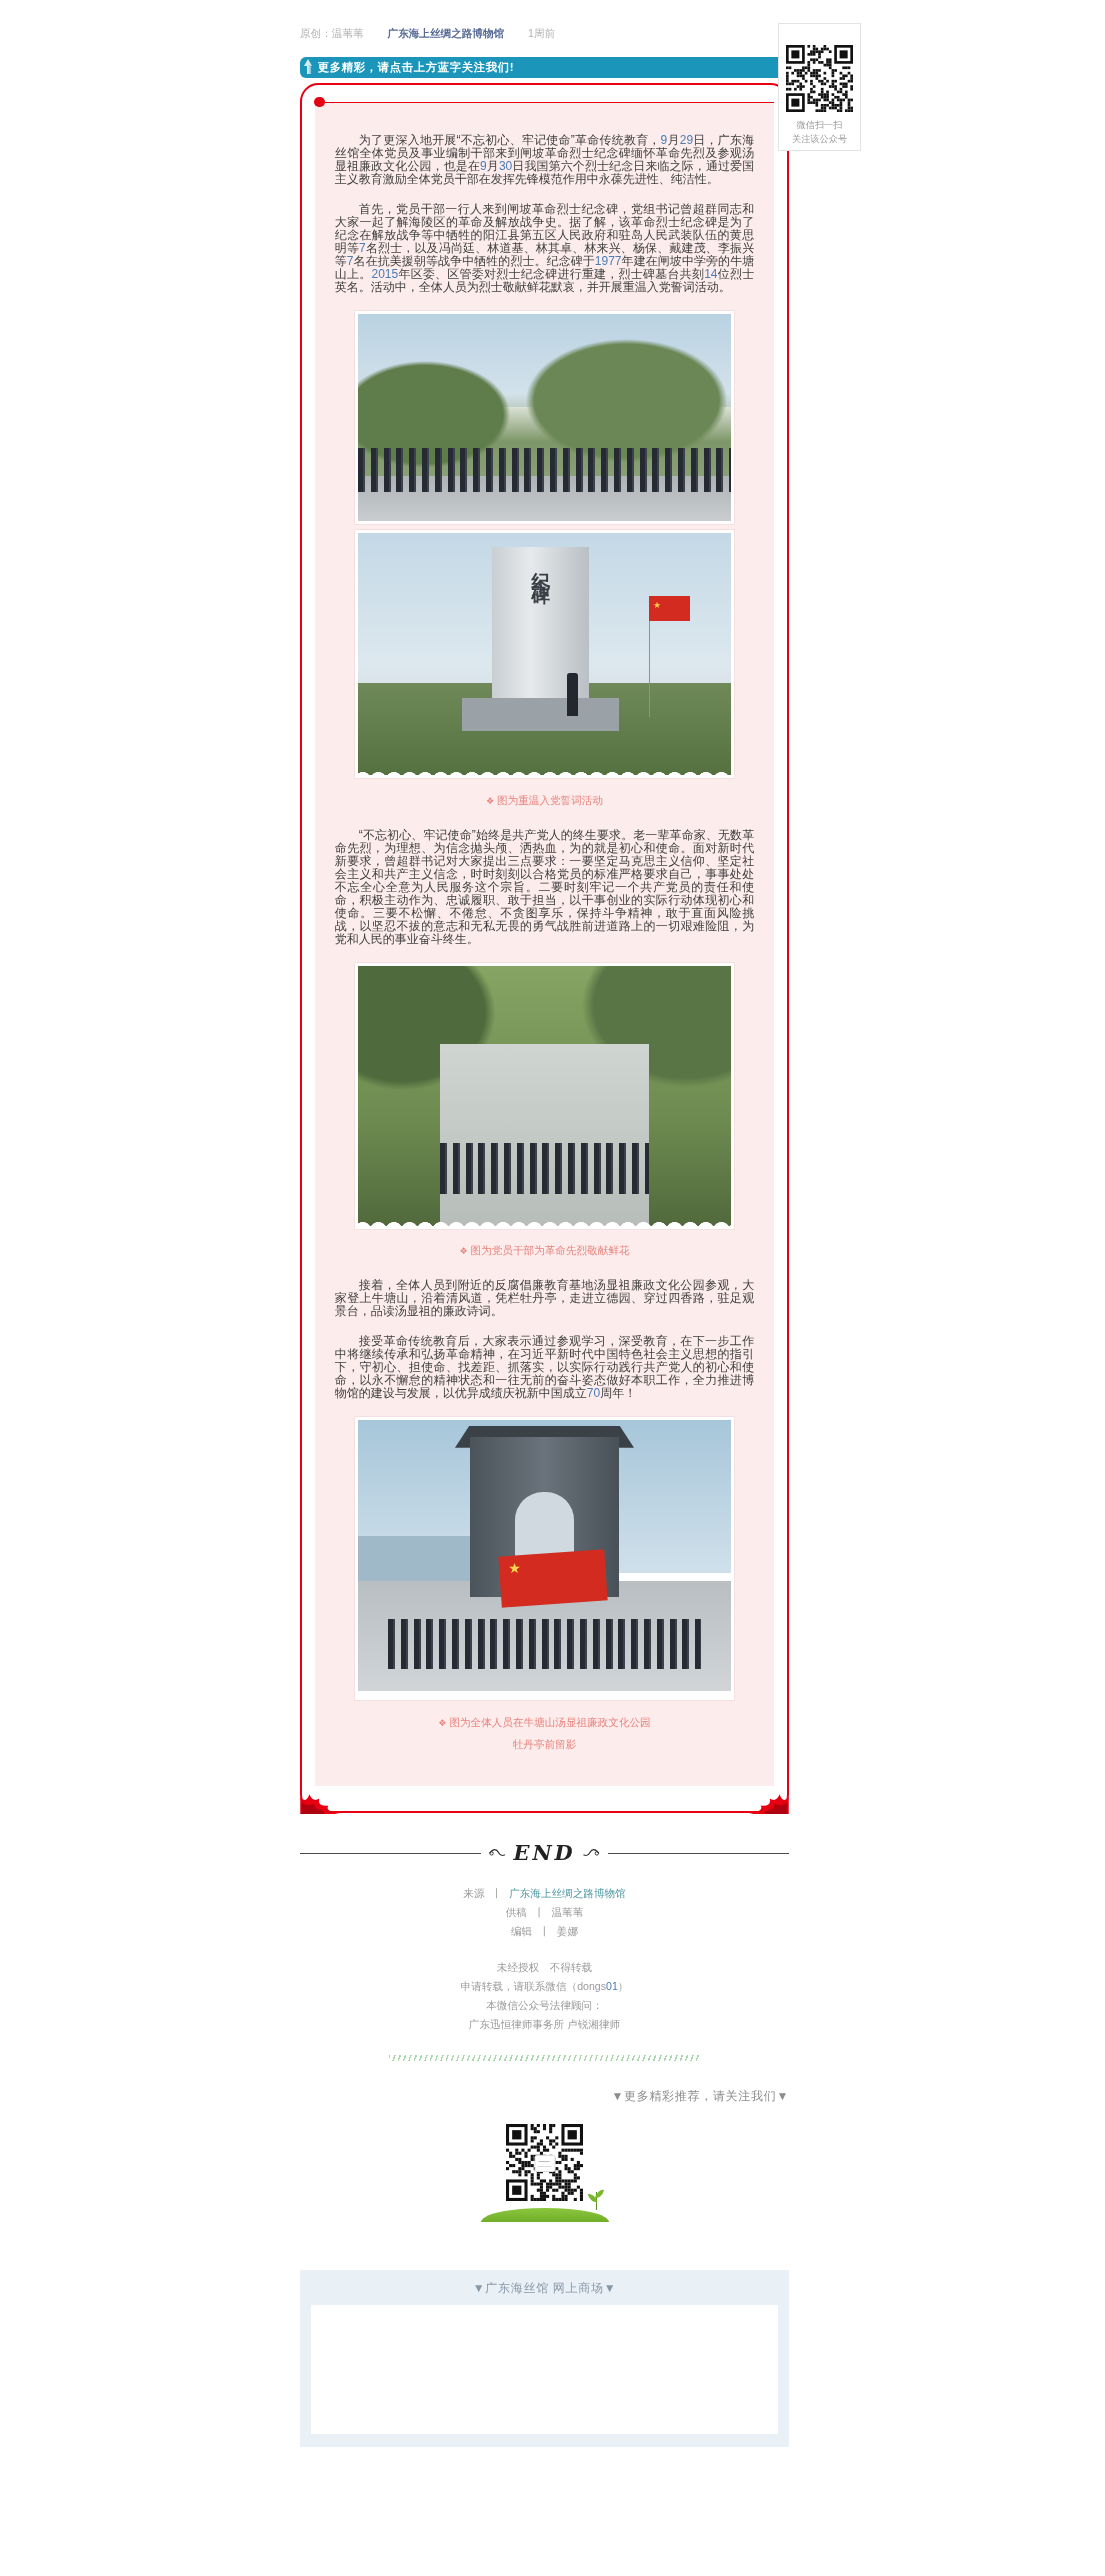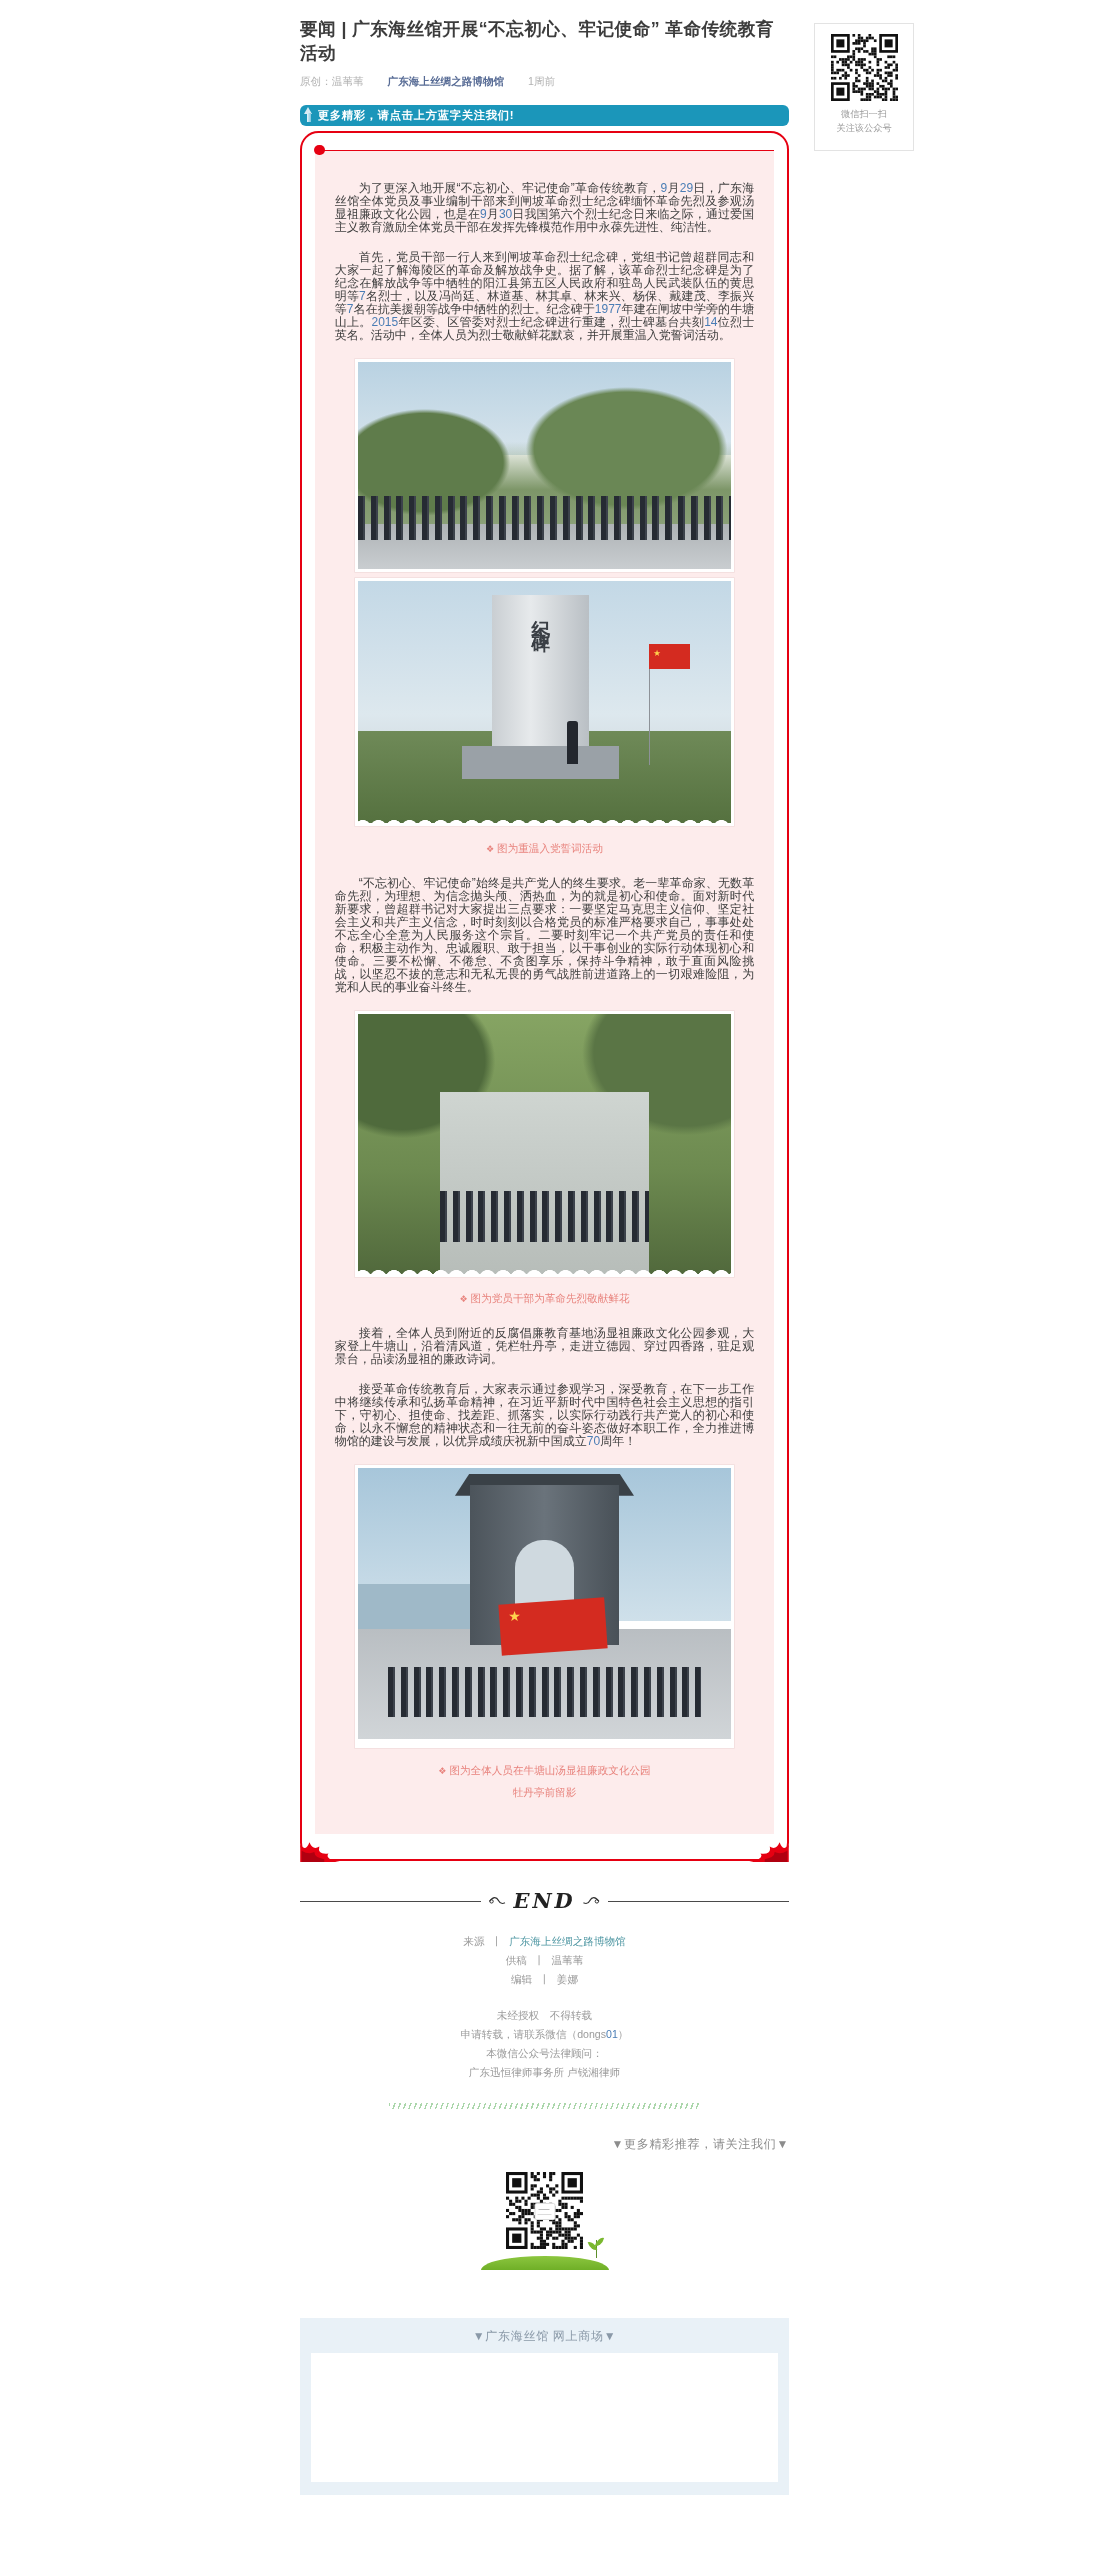--- a/index.html
+++ b/index.html
@@ -9,22 +9,22 @@
 
   .content-col { width:489px; margin-left:300px; padding-top:17px; }
 
   
   .article-title { font-size:17.7px; font-weight:bold; color:#3c3c3c; line-height:24px; letter-spacing:0.4px; }
   .byline { margin-top:10px; font-size:10.6px; color:#b2b2b2; display:flex; gap:24px; align-items:center; }
   .byline .account { color:#576b95; font-weight:bold; text-decoration:none; cursor:pointer; }
   .byline .time { color:#b2b2b2; }
 
   
-  .qr-card { position:absolute; left:814px; top:23.4px; width:100px; height:128px; background:#fff;
-             border:0.7px solid #e3e3e3; text-align:center; padding-top:10px; }
+  .qr-card { position:absolute; left:778px; top:23.4px; width:83px; height:128px; background:#fff;
+             border:0.7px solid #e3e3e3; text-align:center; padding-top:21px; }
   .qr-card svg { width:67px; height:67px; display:block; margin:0 auto; }
   .qr-card .qr-tip { margin-top:5.7px; font-size:9.2px; color:#9a9a9a; line-height:14px; }
 
   
   .banner { margin-top:15.6px; height:21px; background:#1b96ba; display:flex; align-items:center;
             padding-left:4.3px; gap:4.3px;border-radius:6px; }
   .banner-text { color:#ffffff; font-size:11.3px; font-weight:bold; letter-spacing:0.7px; }
   .arrow-up-icon { width:9.2px; height:17px; display:inline-block; position:relative; }
   .arrow-up-icon::before { content:""; position:absolute; left:0; top:0; border-left:4.6px solid transparent;
             border-right:4.6px solid transparent; border-bottom:7px solid #d8ecf5; }
@@ -141,21 +141,20 @@
   .shop-header { text-align:center; font-size:12px; color:#8a99a8; letter-spacing:0.7px; }
   .shop-panel { margin-top:8.5px; background:#fff; height:129px; display:flex; align-items:center;
                 padding-left:84px; gap:33px; }
 </style>
 </head>
 <body>
 
 <div class="page">
 
   <div class="content-col">
-    <h1 class="article-title">要闻 | 广东海丝馆开展“不忘初心、牢记使命” 革命传统教育活动</h1>
 
     <div class="byline">
       <span>原创：温苇苇</span>
       <a class="account">广东海上丝绸之路博物馆</a>
       <span class="time">1周前</span>
     </div>
 
     <div class="banner">
       <span class="arrow-up-icon"></span>
       <span class="banner-text">更多精彩，请点击上方蓝字关注我们!</span>

